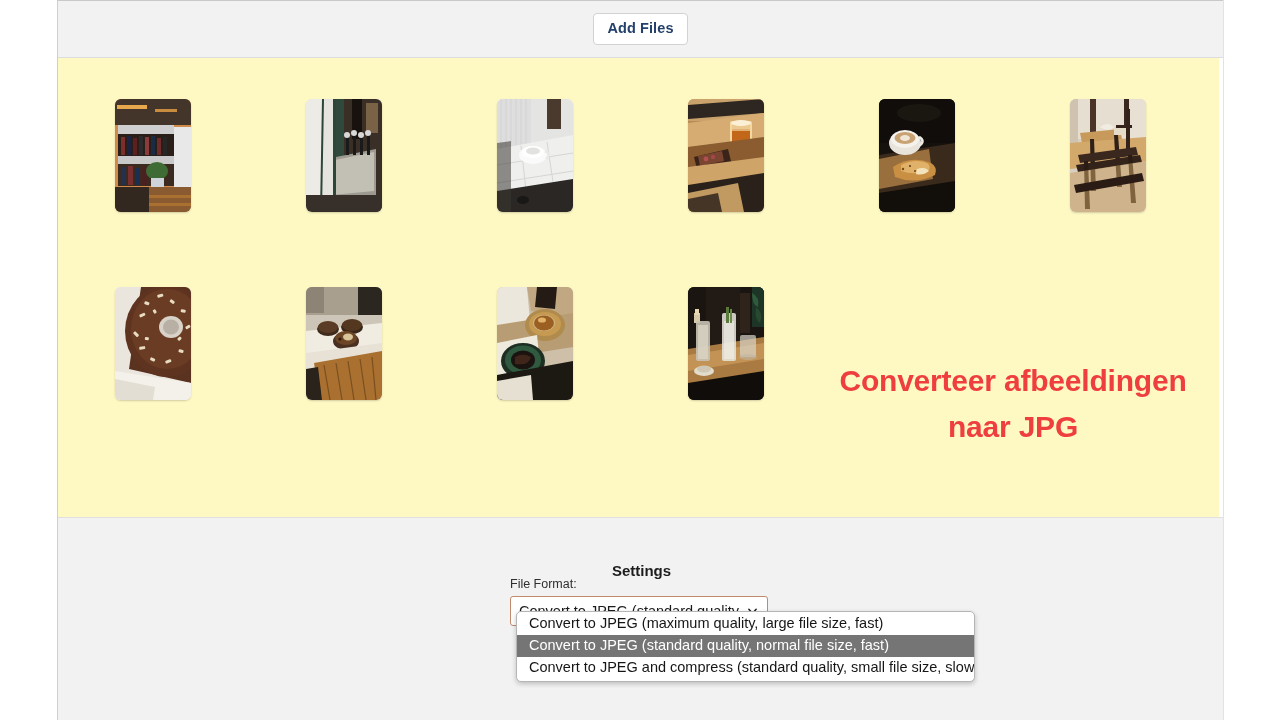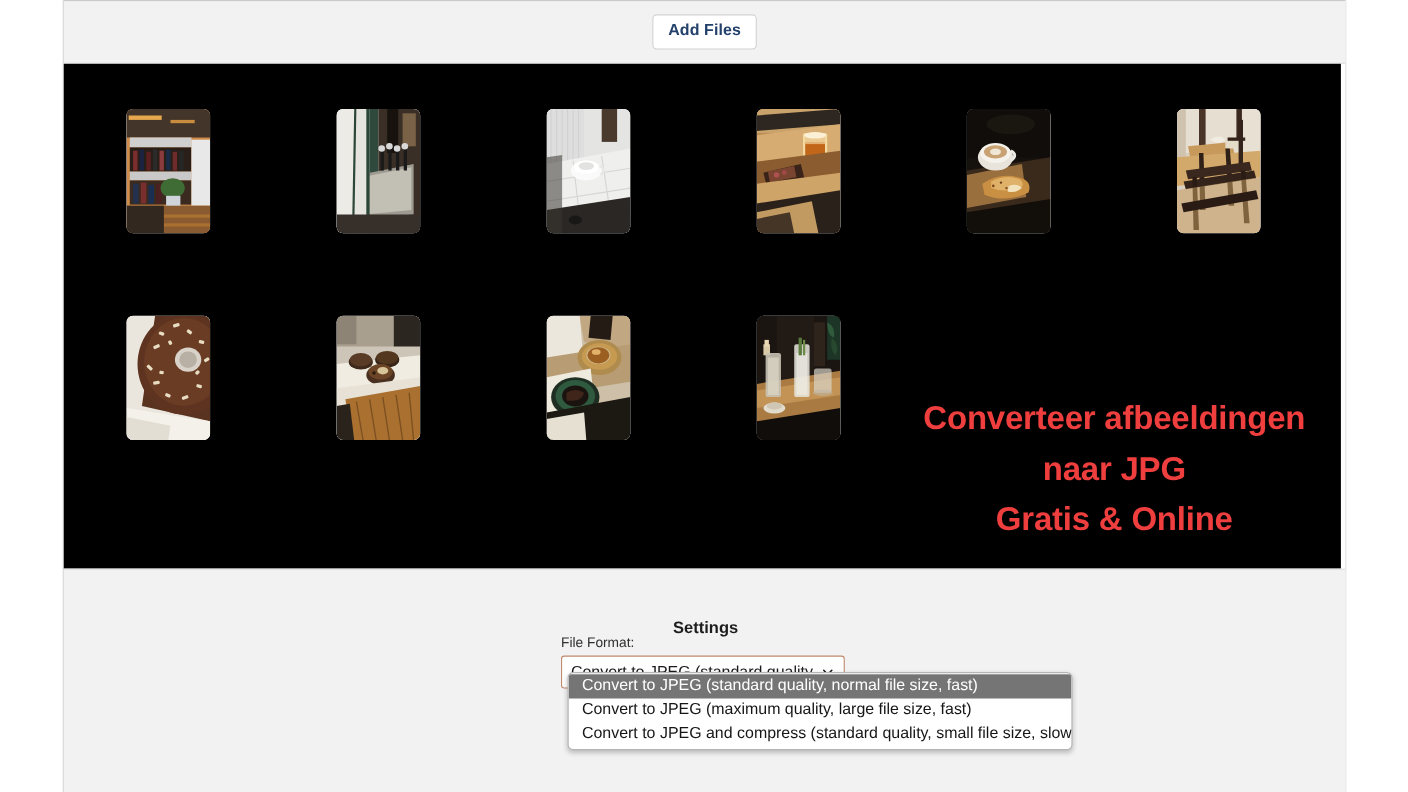--- a/index.html
+++ b/index.html
@@ -62,21 +62,21 @@
     letter-spacing: 0.1px;
   }
 
   
   .thumbs {
     position: absolute;
     left: 0;
     top: 58px;
     right: 4px;
     height: 459px;
-    background: #000000;
+    background: #fef9c3;
   }
 
   .thumb-row {
     position: absolute;
     left: 0;
     width: 100%;
     height: 188px;
   }
   .thumb-row.r1 { top: 25px; }
   .thumb-row.r2 { top: 213px; }
@@ -492,39 +492,38 @@
             <ellipse cx="16" cy="84" rx="10" ry="5" fill="#e2dccc"></ellipse>
             <ellipse cx="16" cy="82" rx="7" ry="3.4" fill="#cfc7b4"></ellipse>
             <path d="M0 96 L76 84 L76 113 L0 113 Z" fill="#100d0a"></path>
           </svg>
         </div>
       </div>
 
       <div class="headline">
         <span class="l1">Converteer afbeeldingen</span>
         <span class="l2">naar JPG</span>
-        <span class="l3">Gratis &amp; Online</span>
       </div>
     </div>
 
     <div class="settings">
       <div class="settings-title">Settings</div>
 
       <div class="field-wrap">
         <label class="field-label">File Format:</label>
 
         <div class="select-box">
           <span class="select-value">Convert to JPEG (standard quality,</span>
           <svg class="select-arrow" viewBox="0 0 12 12">
             <path d="M2 4.2 L6 8.4 L10 4.2" stroke="#1a1a1a" stroke-width="1.6" fill="none" stroke-linecap="round" stroke-linejoin="round"></path>
           </svg>
         </div>
 
         <div class="dropdown">
+          <div class="dd-option">Convert to JPEG (maximum quality, large file size, fast)</div>
           <div class="dd-option selected">Convert to JPEG (standard quality, normal file size, fast)</div>
-          <div class="dd-option">Convert to JPEG (maximum quality, large file size, fast)</div>
           <div class="dd-option">Convert to JPEG and compress (standard quality, small file size, slow)</div>
         </div>
       </div>
     </div>
 
   </div>
 </div>
 
 </body></html>

